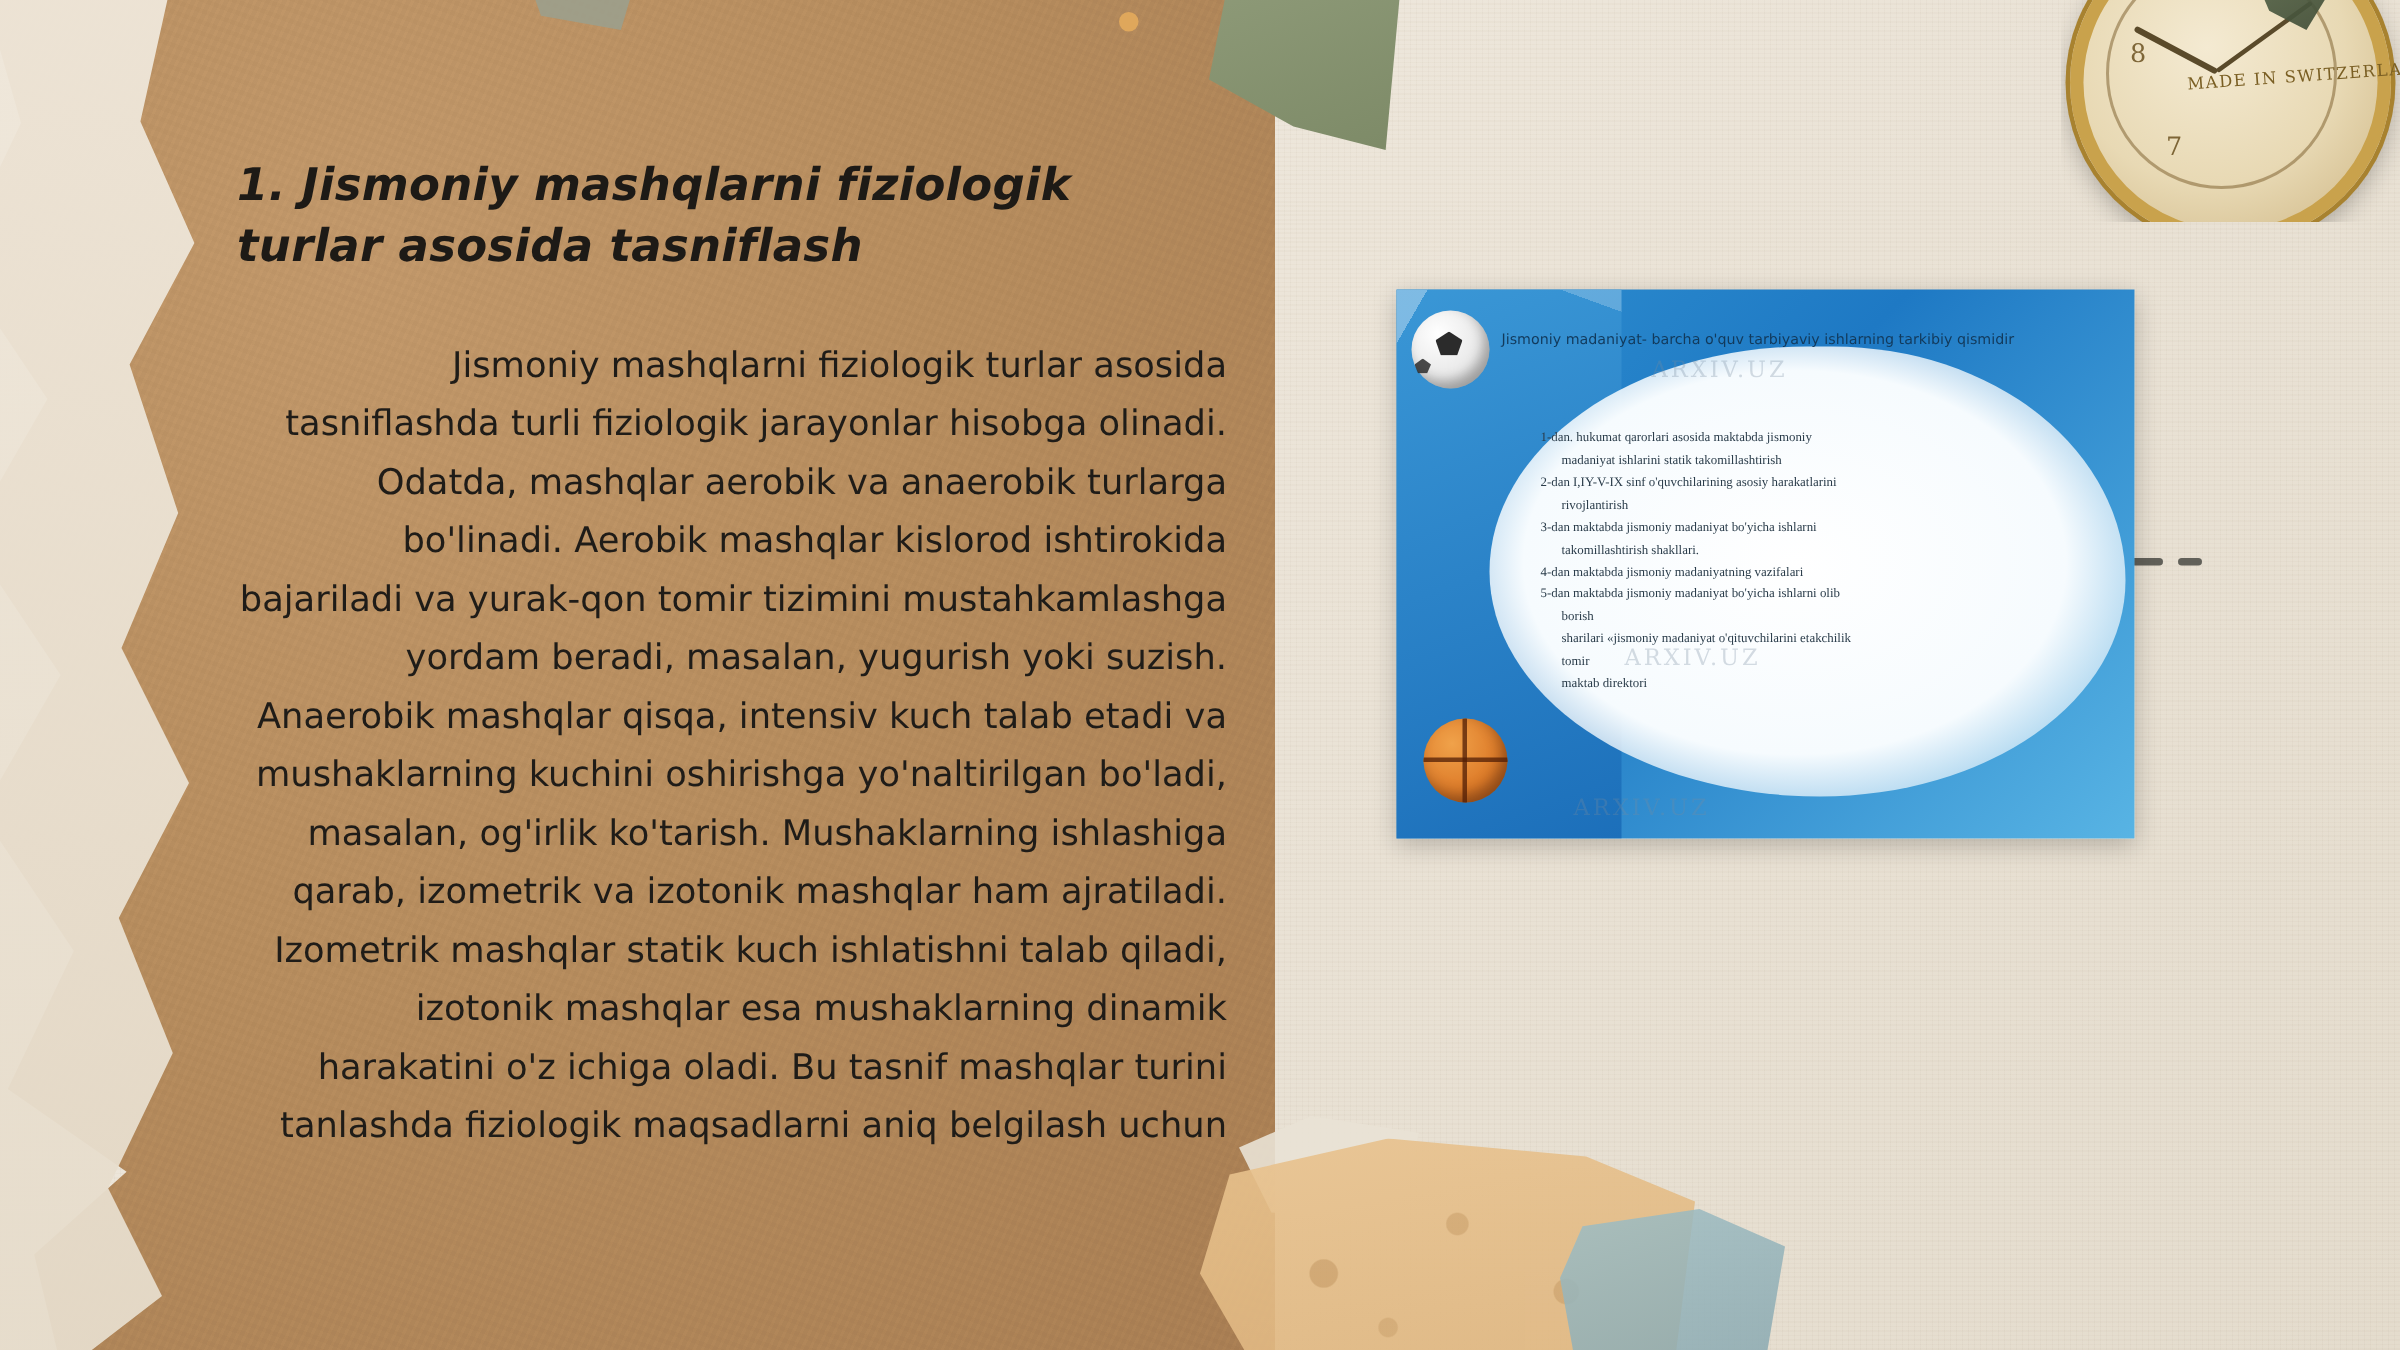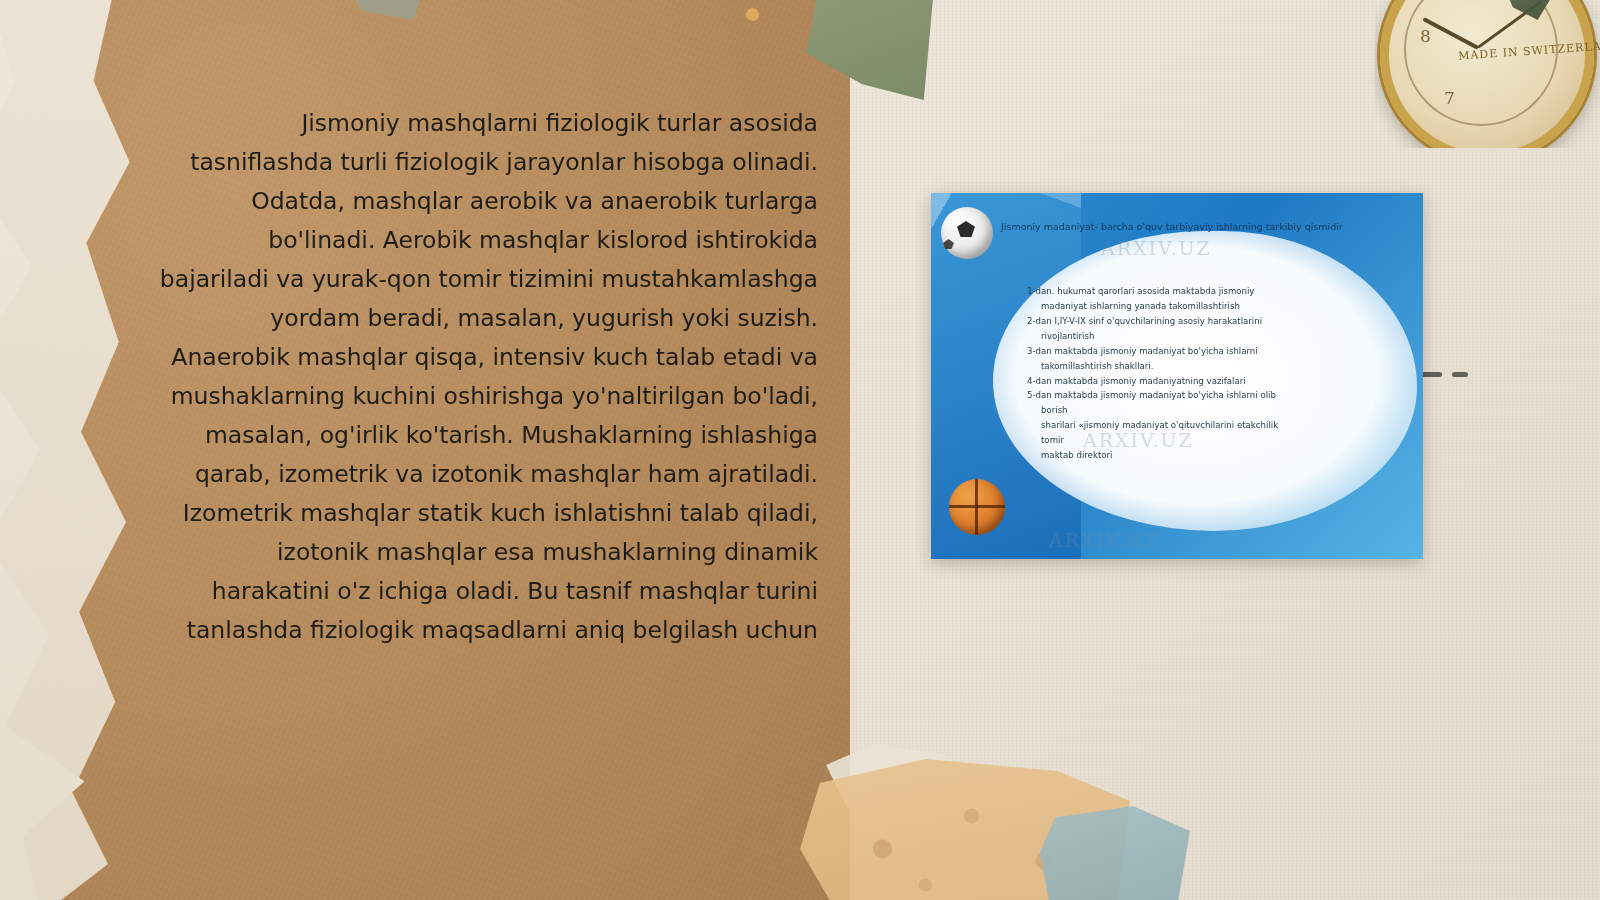--- a/index.html
+++ b/index.html
@@ -301,29 +301,30 @@
     line-height: 1.3;
   }
   .img-list {
     position: absolute;
     left: 96px;
     top: 92px;
     width: 330px;
     font-size: 8.6px;
     line-height: 1.62;
     color: #2a3c4a;
+    font-family: Liberation Serif, serif;
   }
   .img-list div { margin-bottom: 1px; }
   .img-list .ind { padding-left: 14px; }
   .wm {
     position: absolute;
     font-family: "DejaVu Serif", serif;
     color: rgba(120,140,160,0.30);
     letter-spacing: 2px;
-    font-size: 19px;
+    font-size: 15px;
     user-select: none;
   }
   .ball-soccer {
     position: absolute;
     left: 10px;
     top: 14px;
     width: 52px;
     height: 52px;
     border-radius: 50%;
     background:
@@ -402,36 +403,37 @@
 
     <span class="clock-num" style="left:46px; top:78px;">8</span>
     <span class="clock-num" style="left:70px; top:140px;">7</span>
     <div class="clock-hand" style="left:104px; top:98px; width:62px; height:4px; transform: rotate(208deg);"></div>
     <div class="clock-hand" style="left:104px; top:98px; width:78px; height:3px; transform: rotate(-36deg);"></div>
     <div class="clock-brand">MADE IN SWITZERLAND</div>
     <div class="clock-bird"></div>
   </div>
 
   <div class="text-col">
+    <h1 class="title">1. Jismoniy mashqlarni fiziologik turlar asosida tasniflash</h1>
     <p class="body-text">Jismoniy mashqlarni fiziologik turlar asosida tasniflashda turli fiziologik jarayonlar hisobga olinadi. Odatda, mashqlar aerobik va anaerobik turlarga bo'linadi. Aerobik mashqlar kislorod ishtirokida bajariladi va yurak-qon tomir tizimini mustahkamlashga yordam beradi, masalan, yugurish yoki suzish. Anaerobik mashqlar qisqa, intensiv kuch talab etadi va mushaklarning kuchini oshirishga yo'naltirilgan bo'ladi, masalan, og'irlik ko'tarish. Mushaklarning ishlashiga qarab, izometrik va izotonik mashqlar ham ajratiladi. Izometrik mashqlar statik kuch ishlatishni talab qiladi, izotonik mashqlar esa mushaklarning dinamik harakatini o'z ichiga oladi. Bu tasnif mashqlar turini tanlashda fiziologik maqsadlarni aniq belgilash uchun</p>
   </div>
 
   <div class="img-card">
     <div class="img-ice"></div>
     <div class="img-whiteblob"></div>
 
     <div class="wm" style="left:170px; top:44px;">ARXIV.UZ</div>
     <div class="wm" style="left:152px; top:236px;">ARXIV.UZ</div>
     <div class="wm" style="left:118px; top:336px;">ARXIV.UZ</div>
 
     <div class="img-headline">Jismoniy madaniyat- barcha o'quv tarbiyaviy ishlarning tarkibiy qismidir</div>
 
     <div class="img-list">
       <div>1-dan. hukumat qarorlari asosida maktabda jismoniy</div>
-      <div class="ind">madaniyat ishlarning yanada takomillashtirish</div>
+      <div class="ind">madaniyat ishlarini statik takomillashtirish</div>
       <div>2-dan I,IY-V-IX sinf o'quvchilarining asosiy harakatlarini</div>
       <div class="ind">rivojlantirish</div>
       <div>3-dan maktabda jismoniy madaniyat bo'yicha ishlarni</div>
       <div class="ind">takomillashtirish shakllari.</div>
       <div>4-dan maktabda jismoniy madaniyatning vazifalari</div>
       <div>5-dan maktabda jismoniy madaniyat bo'yicha ishlarni olib</div>
       <div class="ind">borish</div>
       <div class="ind">sharilari «jismoniy madaniyat o'qituvchilarini etakchilik</div>
       <div class="ind">tomir</div>
       <div class="ind">maktab direktori</div>

